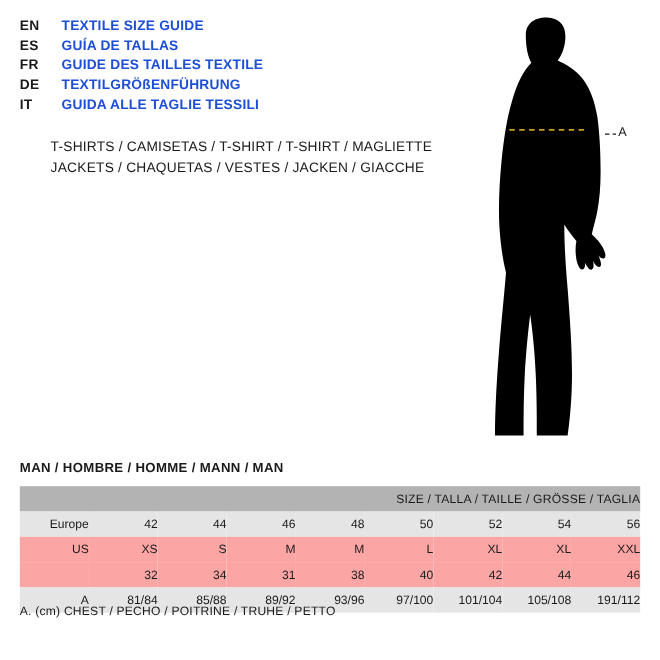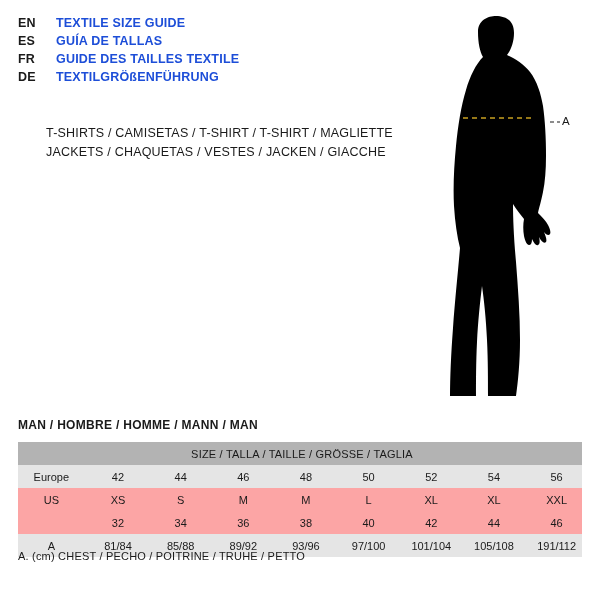--- a/index.html
+++ b/index.html
@@ -95,21 +95,21 @@
     position: absolute;
     left: 18px;
     top: 442px;
     width: 564px;
     border-collapse: collapse;
     font-size: 11px;
     table-layout: fixed;
   }
   table.size-table td, table.size-table th {
     padding: 3px 0 3px 12px;
-    text-align: center;
+    text-align: right;
     font-weight: normal;
     color: #1a1a1a;
     height: 17px;
     vertical-align: middle;
   }
   table.size-table td:first-child, table.size-table th:first-child {
     padding-left: 4px;
     width: 86px;
   }
   .row-head td {
@@ -147,20 +147,24 @@
       <span class="lang-code">ES</span>
       <span class="lang-text">GUÍA DE TALLAS</span>
     </div>
     <div class="lang-row">
       <span class="lang-code">FR</span>
       <span class="lang-text">GUIDE DES TAILLES TEXTILE</span>
     </div>
     <div class="lang-row">
       <span class="lang-code">DE</span>
       <span class="lang-text">TEXTILGRÖßENFÜHRUNG</span>
+    </div>
+    <div class="lang-row">
+      <span class="lang-code">IT</span>
+      <span class="lang-text">GUIDA ALLE TAGLIE TESSILI</span>
     </div>
   </div>
 
   <div class="category-block">
     <div class="category-line">T-SHIRTS / CAMISETAS / T-SHIRT / T-SHIRT / MAGLIETTE</div>
     <div class="category-line">JACKETS / CHAQUETAS / VESTES / JACKEN / GIACCHE</div>
   </div>
 
   <div class="figure-wrap">
     <svg width="180" height="400" viewBox="0 0 180 400">
@@ -233,21 +237,21 @@
         <td>M</td>
         <td>L</td>
         <td>XL</td>
         <td>XL</td>
         <td>XXL</td>
       </tr>
       <tr class="row-shade">
         <td></td>
         <td>32</td>
         <td>34</td>
-        <td>36</td>
+        <td>31</td>
         <td>38</td>
         <td>40</td>
         <td>42</td>
         <td>44</td>
         <td>46</td>
       </tr>
       <tr class="row-plain">
         <td>A</td>
         <td>81/84</td>
         <td>85/88</td>

